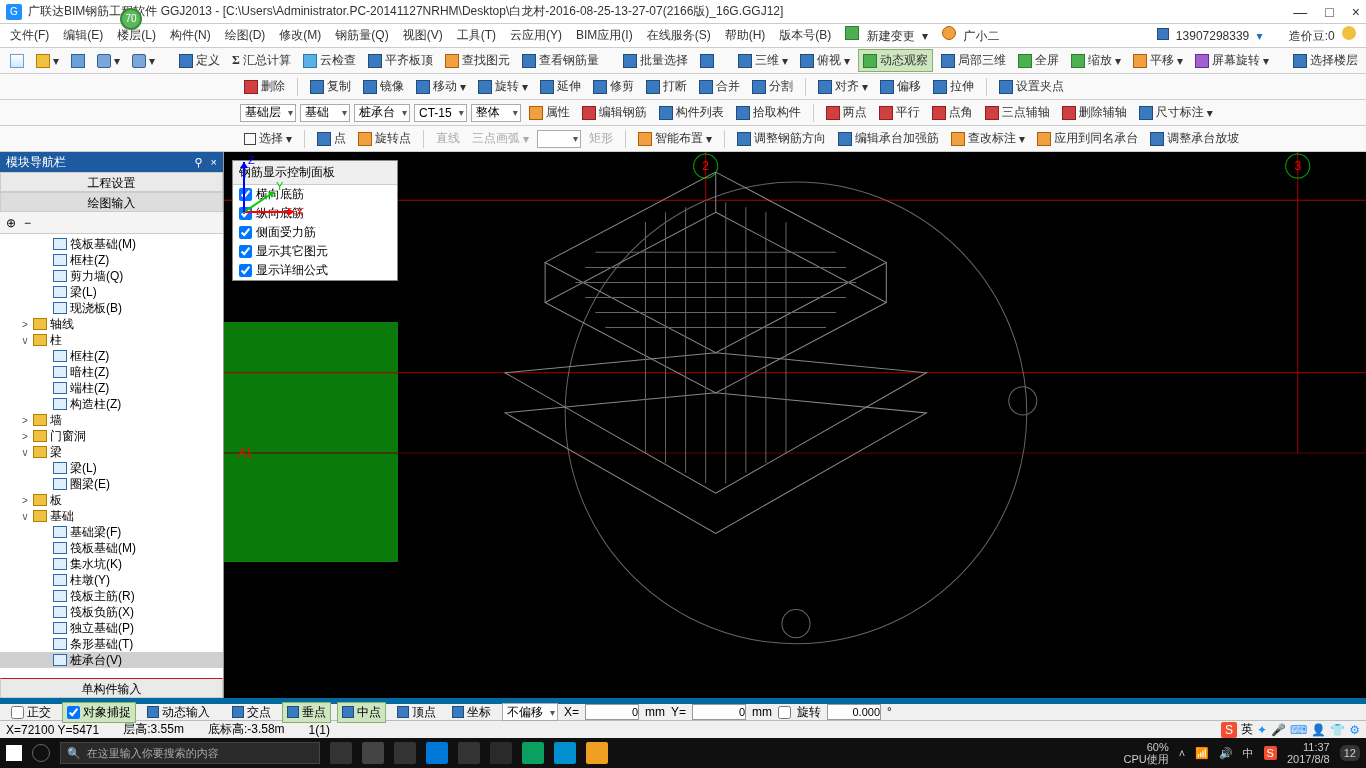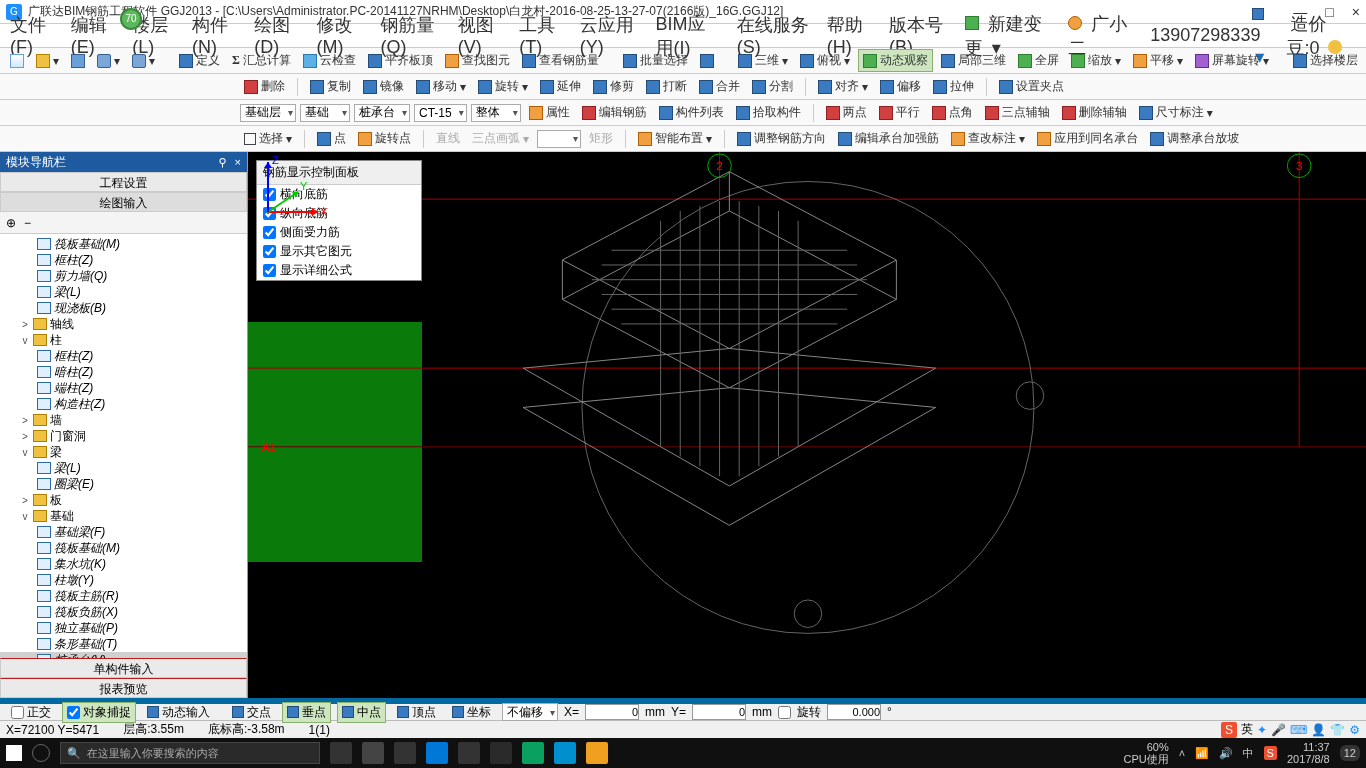--- a/index.html
+++ b/index.html
@@ -5,21 +5,21 @@
 * { box-sizing: border-box; margin: 0; padding: 0; font-family: "Microsoft YaHei", SimSun, sans-serif; }
 html, body { width: 1366px; height: 768px; overflow: hidden; background: #f0f0f0; font-size: 12px; }
 .titlebar { height: 24px; background: #fff; display: flex; align-items: center; padding: 0 6px; border-bottom: 1px solid #ccc; }
 .titlebar .app-icon { width: 16px; height: 16px; background: #1e90ff; border-radius: 2px; margin-right: 6px; display: flex; align-items: center; justify-content: center; color: #fff; font-size: 10px; }
 .titlebar .badge { position: relative; }
 .titlebar .badge .circle { position: absolute; left: 92px; top: -4px; width: 22px; height: 22px; background: #5cb85c; border-radius: 50%; display: flex; align-items: center; justify-content: center; color: #fff; font-size: 10px; border: 2px solid #3a8a3a;}
 .titlebar .title { flex: 1; font-size: 12px; color: #333; }
 .titlebar .winbtns { display: flex; gap: 18px; font-size: 14px; color: #333; }
 .titlebar .winbtns span { cursor: default; }
 .menubar { height: 24px; background: #fff; display: flex; align-items: center; padding: 0 6px; border-bottom: 1px solid #ccc; gap: 6px; }
-.menubar span { padding: 2px 4px; font-size: 18px; color: #333; }
+.menubar span { padding: 2px 4px; font-size: 12px; color: #333; }
 .menubar .right { margin-left: auto; display: flex; align-items: center; gap: 14px; }
 .menubar .warn { color: #cc7a00; }
 .menubar .phone { color: #1e70bf; text-align: right; }
 .toolbar { height: 26px; background: #f9f9f9; display: flex; align-items: center; padding: 0 6px; border-bottom: 1px solid #ccc; gap: 4px; }
 .toolbar .btn { display: inline-flex; align-items: center; gap: 3px; padding: 2px 4px; font-size: 12px; color: #333; white-space: nowrap; }
 .toolbar .btn .ic { width: 14px; height: 14px; display: inline-block; }
 .toolbar .sep { width: 1px; height: 18px; background: #ccc; margin: 0 4px; }
 .ic-new { background: linear-gradient(#fff,#cfe8ff); border:1px solid #6aa0d8;}
 .ic-open { background: #f0c040; border:1px solid #b08000;}
 .ic-save { background: #6aa0d8; border:1px solid #35608f;}
@@ -27,33 +27,33 @@
 .ic-def{ background:#3a7ac0;border:1px solid #234c78;}
 .ic-cloud{ background:#5bb0e8;border:1px solid #2a7ab0;}
 .ic-green{ background:#4caf50;border:1px solid #2e7d32;}
 .ic-blue{ background:#3a7ac0;border:1px solid #234c78;}
 .ic-orange{ background:#f0a040;border:1px solid #b06000;}
 .ic-red{ background:#d04040;border:1px solid #902020;}
 .ic-purple{ background:#a060d0;border:1px solid #603090;}
 .dropdown { display: inline-flex; align-items: center; border: 1px solid #aaa; background: #fff; height: 18px; padding: 0 14px 0 4px; position: relative; font-size: 12px; min-width: 50px;}
 .dropdown::after { content: "▾"; position: absolute; right: 2px; font-size: 10px; color: #555;}
 .main { display: flex; height: calc(768px - 24px - 24px - 26px - 26px - 26px - 26px - 22px - 18px - 30px); }
-.sidebar { width: 248px; background: #f4f4f4; display: flex; flex-direction: column; border-right: 1px solid #999;}
+.sidebar { width: 224px; background: #f4f4f4; display: flex; flex-direction: column; border-right: 1px solid #999;}
 .sidebar .hdr { background: #1e5aa0; color: #fff; height: 20px; display: flex; align-items: center; padding: 0 6px; font-size: 12px; justify-content: space-between;}
 .sidebar .hdr .pins { display:flex; gap:8px; font-size:11px;}
 .sidebar .tab { background: #eaeaea; text-align: center; height: 20px; line-height: 20px; border: 1px solid #ccc; font-size: 12px;}
 .sidebar .tab.dark{ background:#ddd;}
 .sidebar .tools { height: 22px; display:flex; align-items:center; gap:8px; padding:0 6px; border-bottom:1px solid #ccc;}
 .sidebar .tree { flex: 1; overflow: auto; background: #fff; font-size: 12px; padding: 2px 0;}
 .tree .node { display: flex; align-items: center; height: 16px; padding-left: 6px; gap: 3px; white-space: nowrap;}
 .tree .node .exp { width: 10px; color: #555; font-size: 10px; text-align: center;}
 .tree .node .fold { width: 14px; height: 12px; background: #f0c040; border: 1px solid #b08000; display: inline-block;}
 .tree .node .itic { width: 14px; height: 12px; display: inline-block; border:1px solid #2a6aa8; background:#dfeffd;}
 .tree .node.sel { background: #d0d0d0;}
-.tree .ind1{ padding-left: 20px;} .tree .ind3{ padding-left: 24px; font-style: italic;}
+.tree .ind1{ padding-left: 20px;} .tree .ind3{ padding-left: 40px;}
 .canvas-wrap { flex: 1; position: relative; background: #000; overflow: hidden;}
 .canvas-wrap svg { position: absolute; inset: 0;}
 .floatpanel { position: absolute; left: 8px; top: 8px; width: 166px; background: #fff; border: 1px solid #888; font-size: 12px;}
 .floatpanel .fphdr { background: #efefef; padding: 3px 6px; border-bottom: 1px solid #ccc;}
 .floatpanel label { display: flex; align-items: center; gap: 4px; padding: 1px 6px;}
 .greenrect { position:absolute; left:0; top:170px; width:174px; height:240px; background:#0a7a0a;}
 .axis { position: absolute; left: 40px; bottom: 20px; }
 .statusbar { height: 22px; background: #f0f0f0; border-top: 6px solid #0369a1; display: flex; align-items: center; padding: 0 6px; font-size: 12px; gap: 6px;}
 .statusbar .chk{ display:flex; align-items:center; gap:3px; padding:1px 4px; border:1px solid transparent;}
 .statusbar .chk.active{ background:#cde6c0; border:1px solid #8ab070;}
@@ -465,21 +465,20 @@
           <span>条形基础(T)</span>
         </div>
         <div class="node ind3 sel">
           <span class="exp"></span>
           <span class="itic"></span>
           <span>桩承台(V)</span>
         </div>
       </div>
     <div class="bottom-tabs">
       <div class="tab">单构件输入</div>
-      <div class="tab">报表预览</div>
     </div>
   </div>
 
   <div class="canvas-wrap">
     <div class="greenrect"></div>
     <svg viewBox="0 0 1138 546">
       <line x1="0" y1="48" x2="1138" y2="48" stroke="#a00" stroke-width="1"></line>
       <line x1="0" y1="220" x2="1138" y2="220" stroke="#a00" stroke-width="1"></line>
       <line x1="0" y1="300" x2="1138" y2="300" stroke="#600" stroke-width="1"></line>
       <line x1="480" y1="0" x2="480" y2="48" stroke="#a00"></line>

